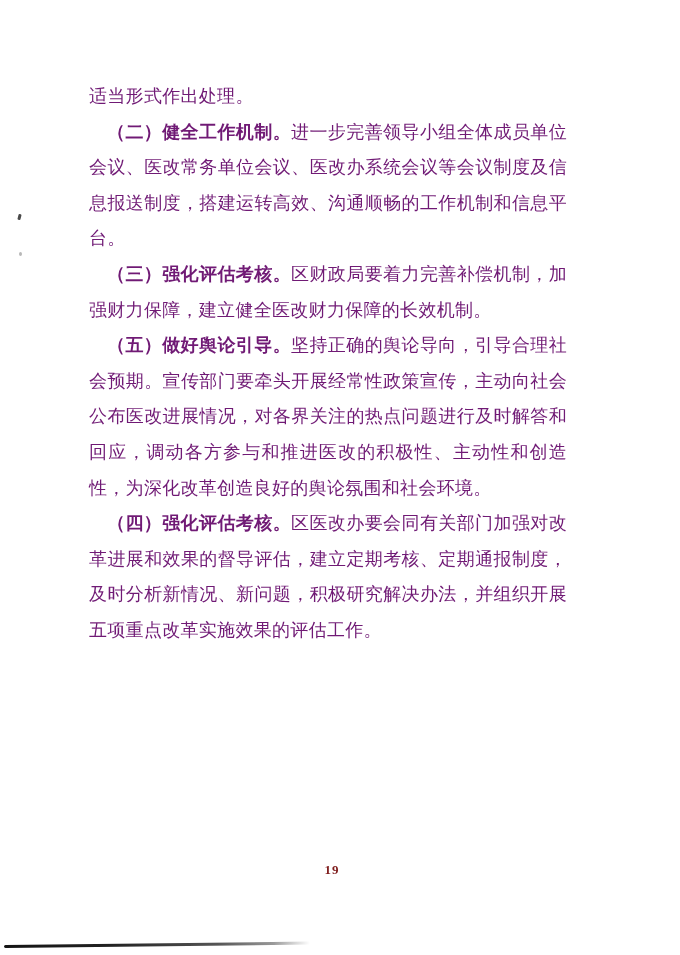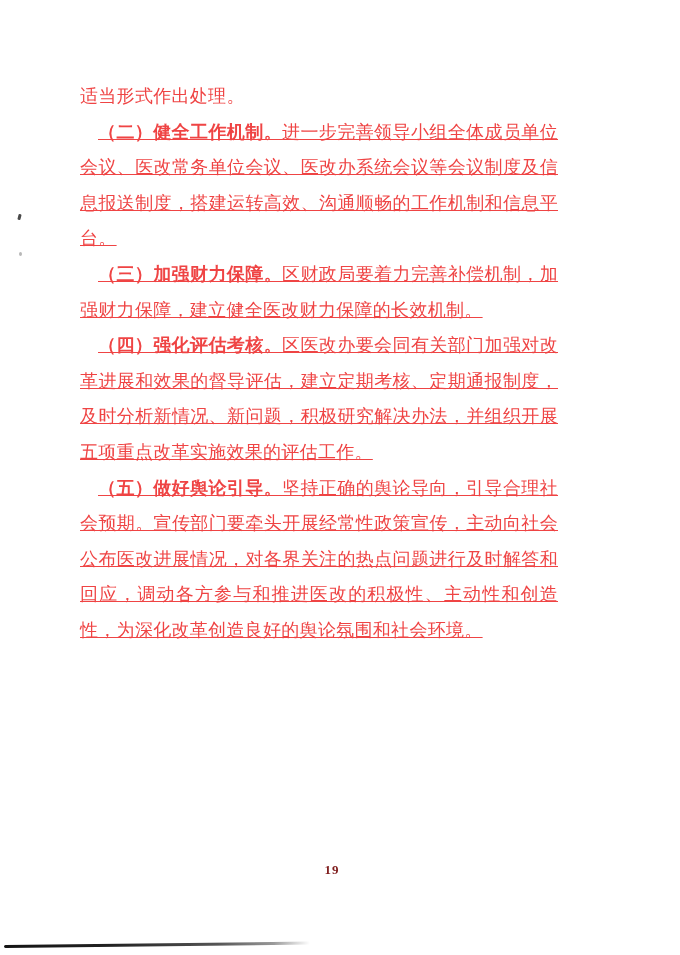--- a/index.html
+++ b/index.html
@@ -14,37 +14,36 @@
     overflow: hidden;
     font-family: "Liberation Serif", "DejaVu Serif", serif;
   }
   .page {
     position: absolute;
     inset: 0;
     background: #ffffff;
   }
   .doc-text {
     position: absolute;
-    left: 80px;
+    left: 89px;
     top: 79px;
     width: 478px;
     font-size: 18px;
     line-height: 35.6px;
     letter-spacing: 0.3px;
-    color: #ef4444;
+    color: #701a75;
     text-align: justify;
     text-justify: inter-character;
   }
   .doc-text p {
     margin: 0;
     padding: 0;
   }
   .doc-text p.indent {
     text-indent: 1em;
-    text-decoration: underline;
   }
   .para-head {
     font-weight: bold;
   }
   .page-number {
     position: absolute;
     left: 310px;
     top: 862px;
     width: 44px;
     text-align: center;
@@ -91,25 +90,25 @@
 <body>
 
 <div class="page">
 
   <div class="doc-text">
 
     <p><span class="para-head"></span><span>适当形式作出处理。</span></p>
 
     <p class="indent"><span class="para-head">（二）健全工作机制。</span><span>进一步完善领导小组全体成员单位会议、医改常务单位会议、医改办系统会议等会议制度及信息报送制度，搭建运转高效、沟通顺畅的工作机制和信息平台。</span></p>
 
-    <p class="indent"><span class="para-head">（三）加强财力保障。</span><span>区财政局要着力完善补偿机制，加强财力保障，建立健全医改财力保障的长效机制。</span></p>
+    <p class="indent"><span class="para-head">（三）强化评估考核。</span><span>区财政局要着力完善补偿机制，加强财力保障，建立健全医改财力保障的长效机制。</span></p>
+
+    <p class="indent"><span class="para-head">（五）做好舆论引导。</span><span>坚持正确的舆论导向，引导合理社会预期。宣传部门要牵头开展经常性政策宣传，主动向社会公布医改进展情况，对各界关注的热点问题进行及时解答和回应，调动各方参与和推进医改的积极性、主动性和创造性，为深化改革创造良好的舆论氛围和社会环境。</span></p>
 
     <p class="indent"><span class="para-head">（四）强化评估考核。</span><span>区医改办要会同有关部门加强对改革进展和效果的督导评估，建立定期考核、定期通报制度，及时分析新情况、新问题，积极研究解决办法，并组织开展五项重点改革实施效果的评估工作。</span></p>
-
-    <p class="indent"><span class="para-head">（五）做好舆论引导。</span><span>坚持正确的舆论导向，引导合理社会预期。宣传部门要牵头开展经常性政策宣传，主动向社会公布医改进展情况，对各界关注的热点问题进行及时解答和回应，调动各方参与和推进医改的积极性、主动性和创造性，为深化改革创造良好的舆论氛围和社会环境。</span></p>
 
   </div>
 
   <div class="page-number">19</div>
 
   <div class="scan-line"></div>
   <div class="speck-1"></div>
   <div class="speck-2"></div>
 
 </div>

